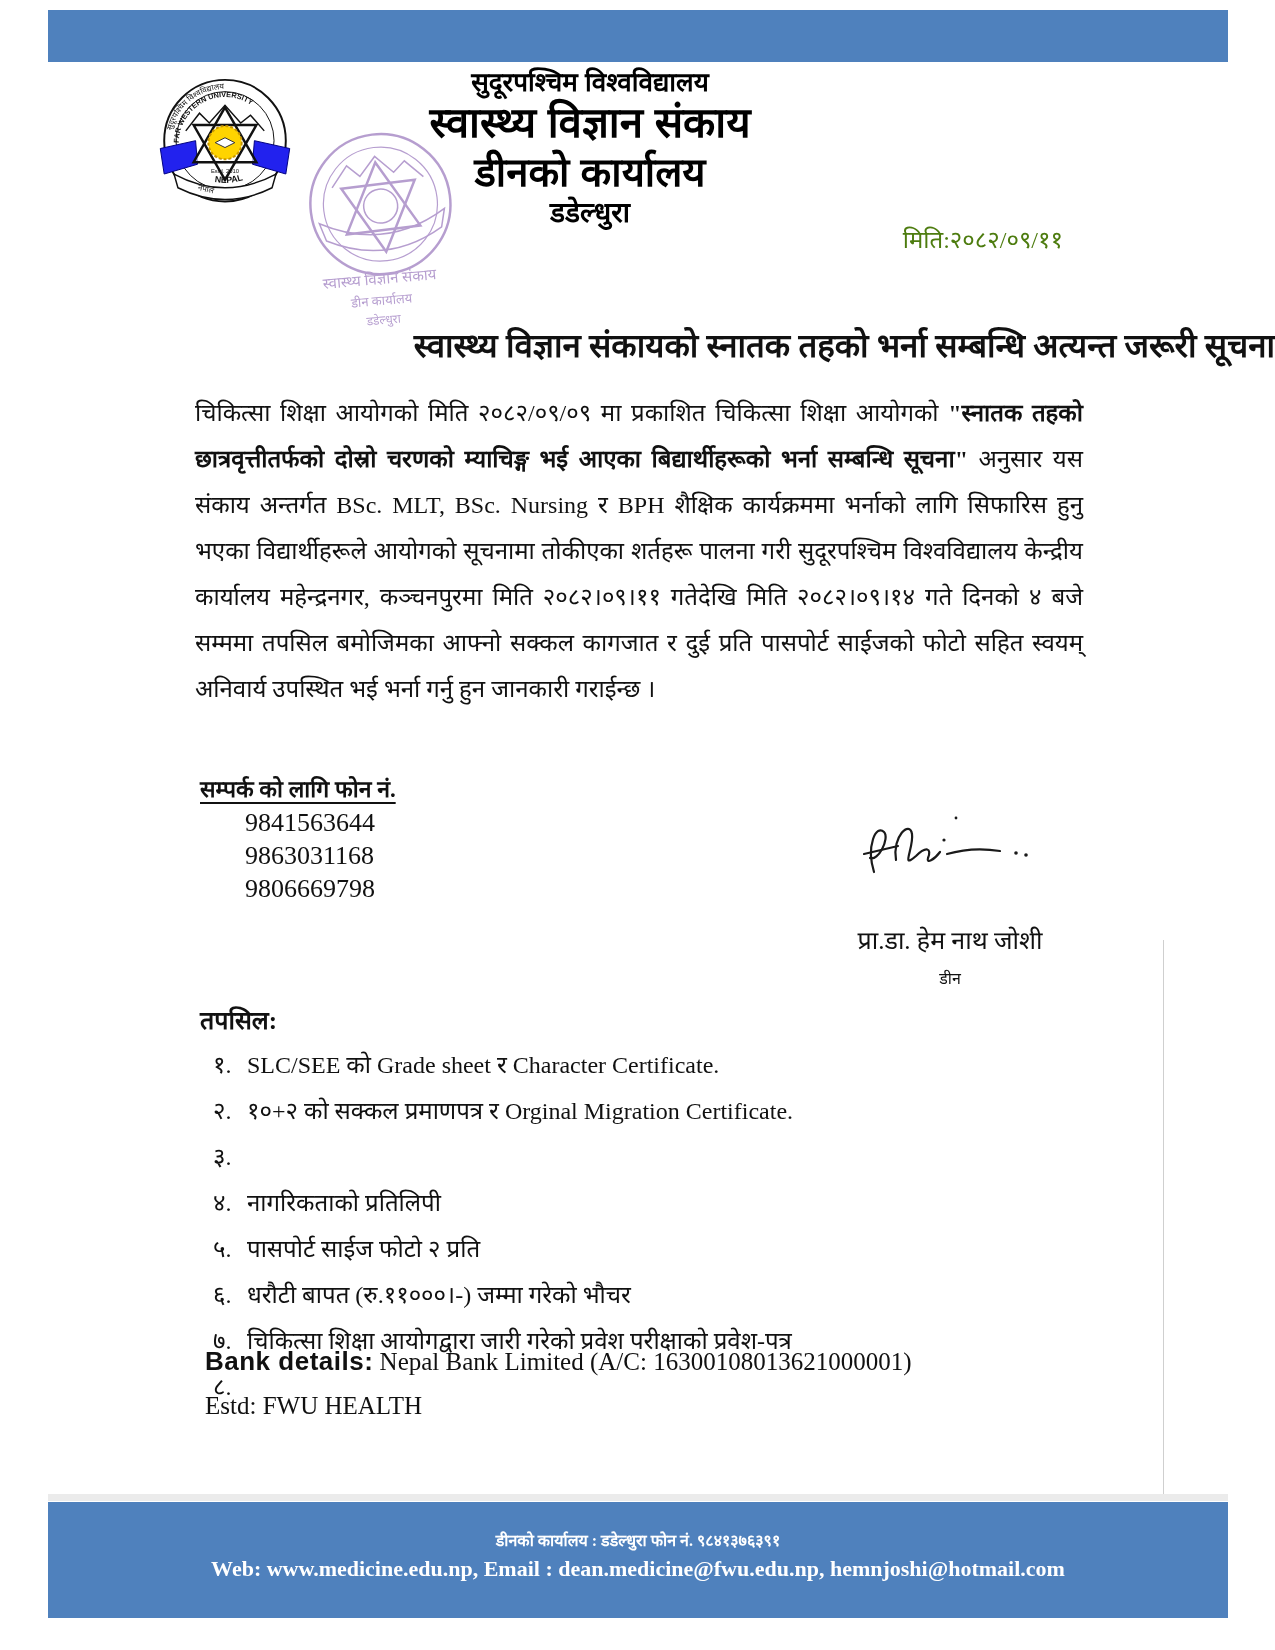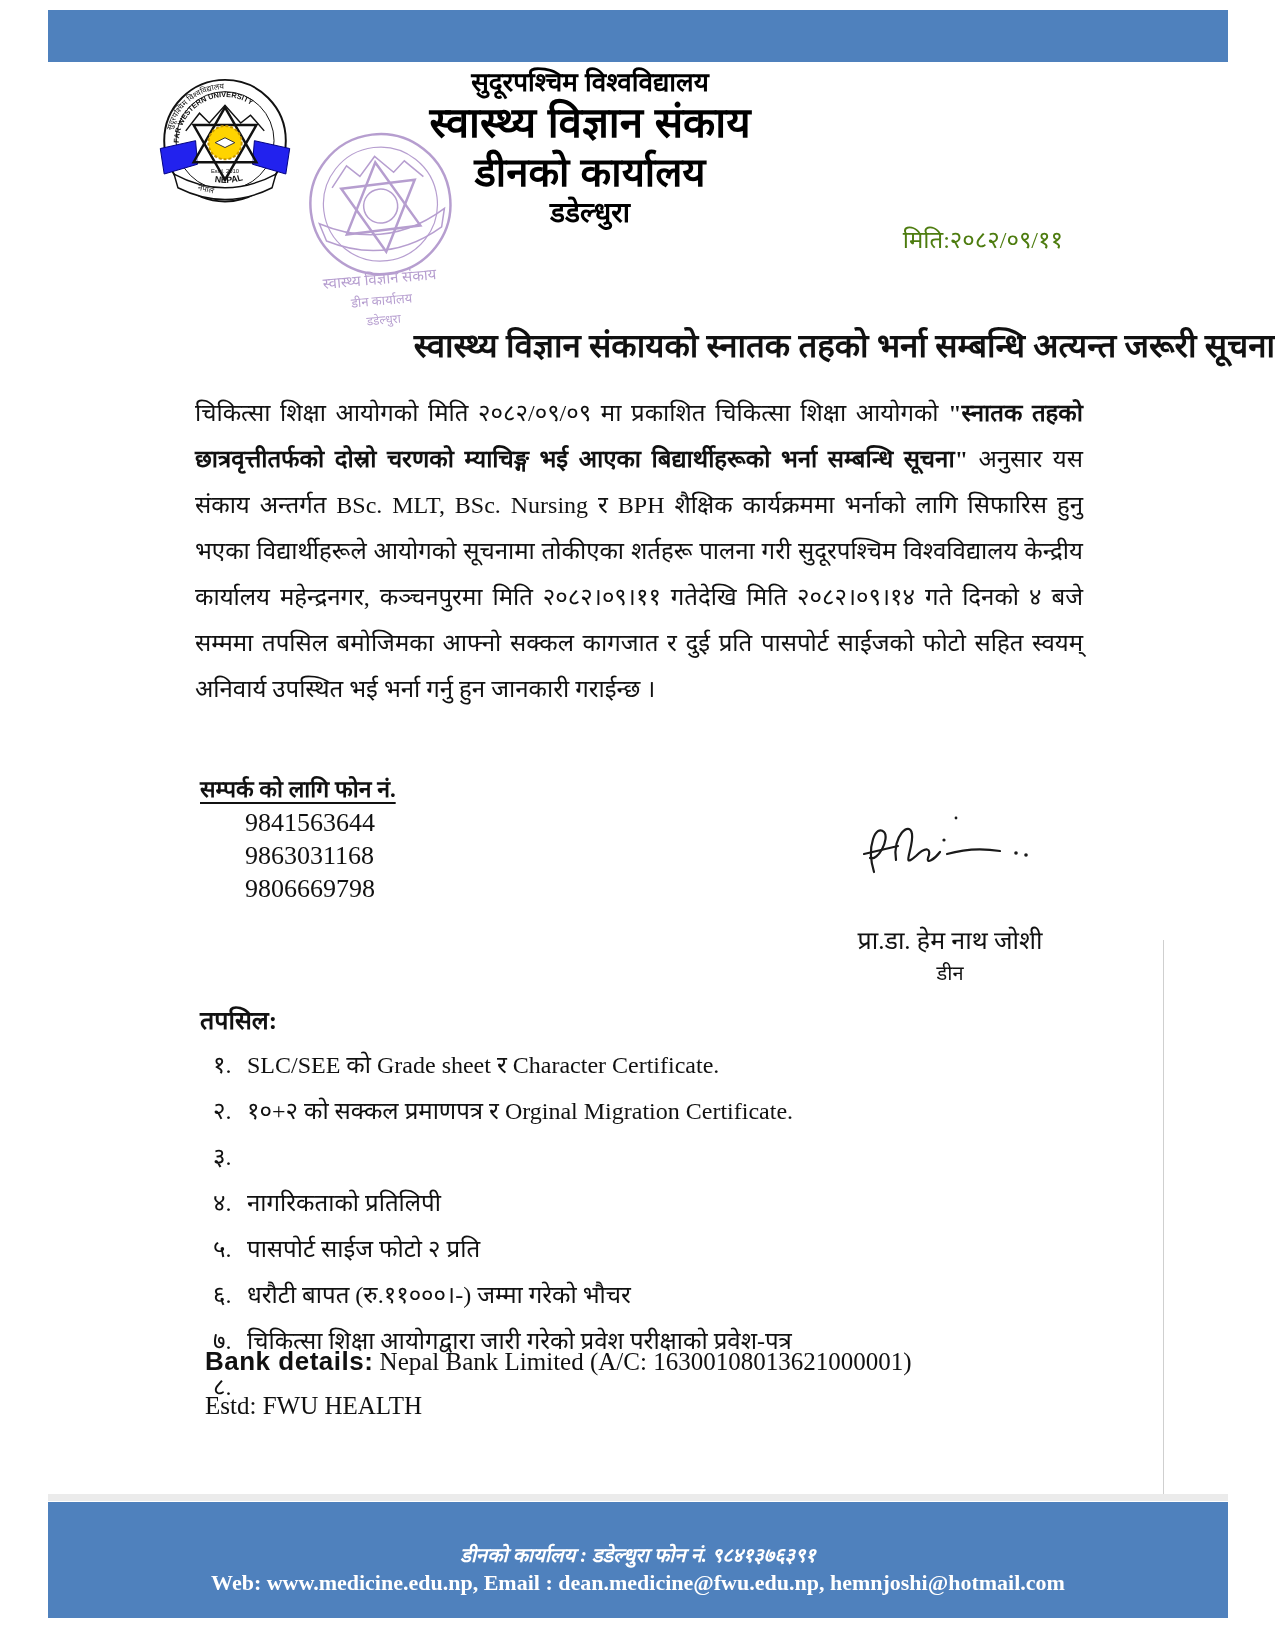--- a/index.html
+++ b/index.html
@@ -48,21 +48,21 @@
   }
   .phones{
     position:absolute;left:200px;top:806px;
     font-size:26px;line-height:33px;margin-left:45px;
   }
   .signature{position:absolute;left:852px;top:812px;width:200px;height:78px;}
   .signoff{
     position:absolute;left:790px;top:925px;width:320px;
     text-align:center;font-size:25px;line-height:32px;
   }
-  .signoff .dean-title{margin-top:0;font-size:20px;}
+  .signoff .dean-title{margin-top:6px;font-size:16px;}
   .annex-heading{
     position:absolute;left:200px;top:1002px;
     font-size:25px;font-weight:bold;
     text-underline-offset:5px;
   }
   .annex-list{
     position:absolute;left:213px;top:1042px;width:880px;
     font-size:24px;
   }
   .annex-item{display:flex;line-height:46px;}
@@ -83,21 +83,21 @@
   }
   .footer-gray{
     position:absolute;left:48px;top:1494px;width:1180px;height:7px;
     background:#ebebeb;
   }
   .footer-band{
     position:absolute;left:48px;top:1502px;width:1180px;height:116px;
     background:#4f81bd;color:#ffffff;text-align:center;
     font-weight:bold;
   }
-  .footer-l1{margin-top:40px;font-size:20px;line-height:26px;font-style:italic;}
+  .footer-l1{margin-top:26px;font-size:16px;line-height:26px;}
   .footer-l2{font-size:22px;line-height:30px;}
 </style>
 </head>
 <body>
 
 <div class="page">
 
   <div class="top-bar"></div>
 
   <svg class="logo" viewBox="0 0 160 155" xmlns="http://www.w3.org/2000/svg">

